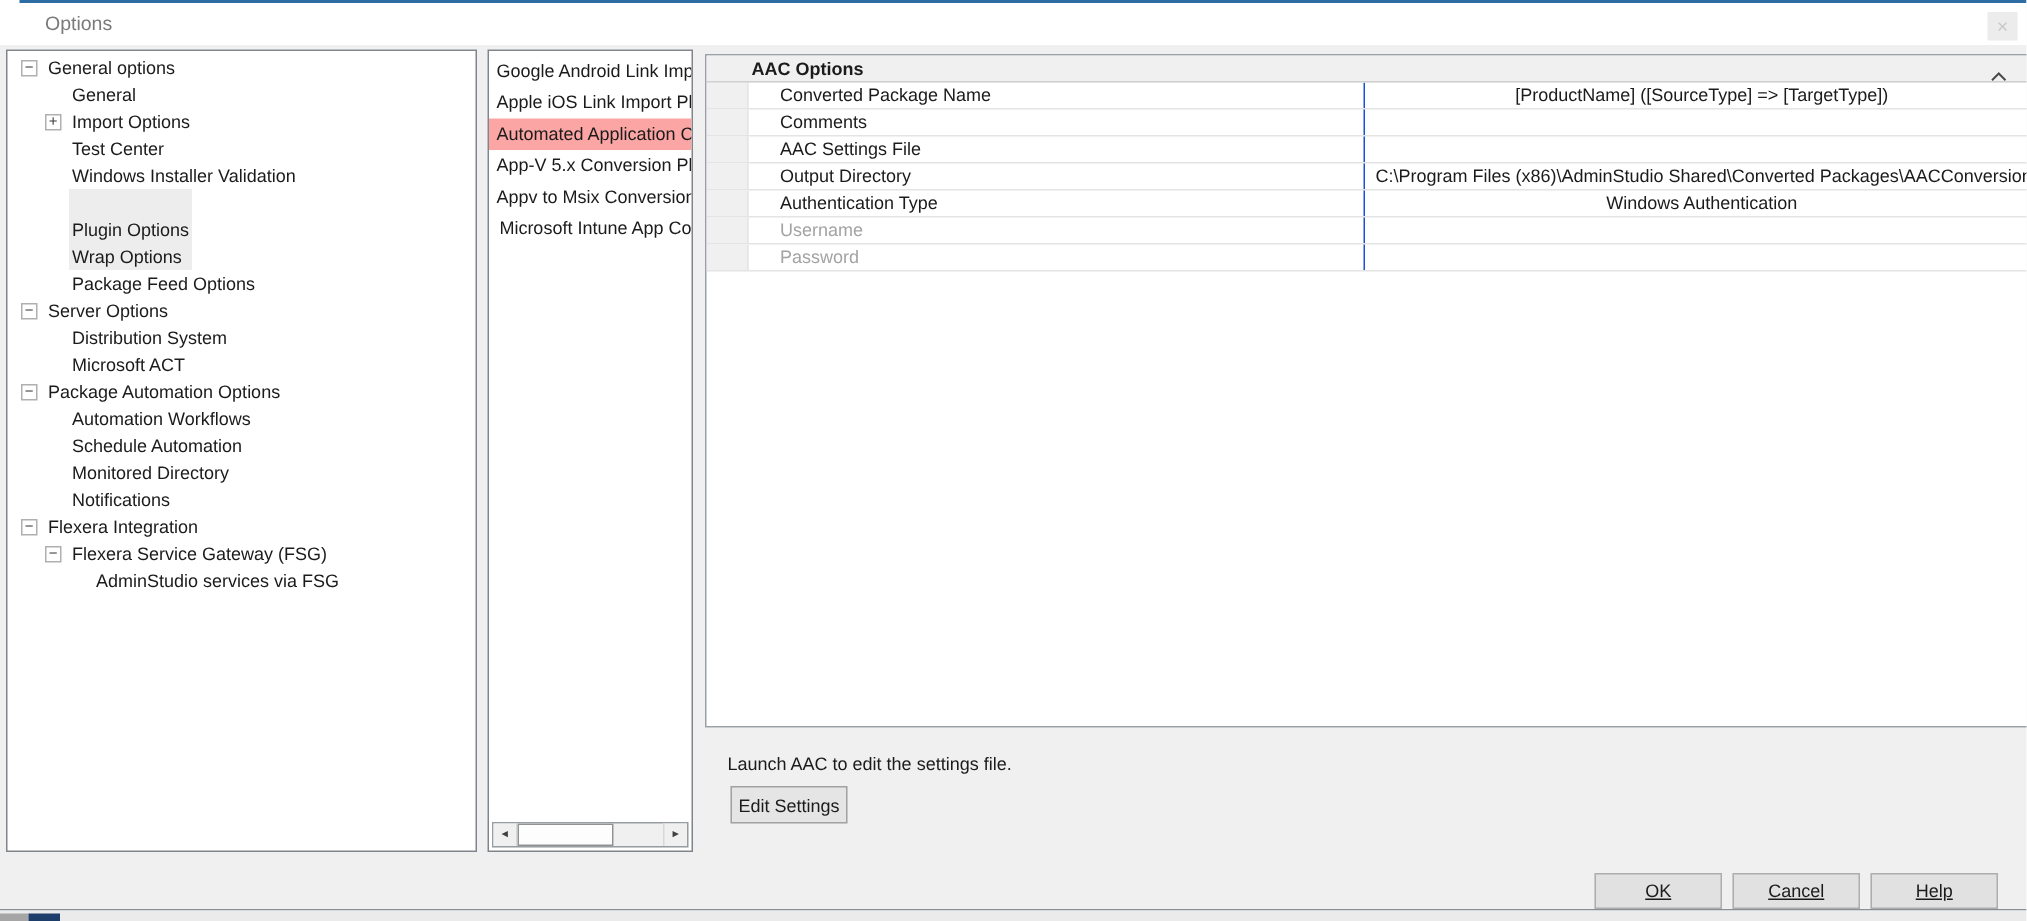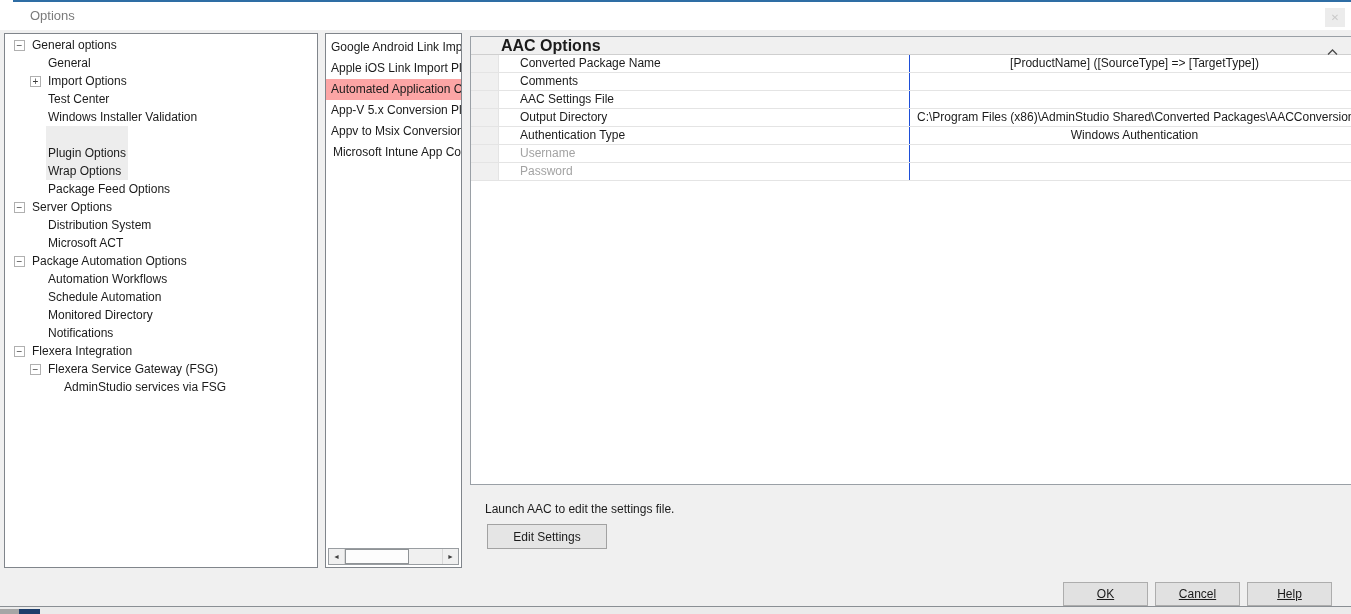--- a/index.html
+++ b/index.html
@@ -37,32 +37,32 @@
   .listpad { padding-top:3px; }
   .li.sel { background:#fca5a5; }
   .hscroll { position:absolute; left:2px; right:2px; bottom:2px; height:17px; border:1px solid #999da1; background:#f0f0f0; display:flex; align-items:stretch; }
   .sb-btn { width:16px; display:flex; align-items:center; justify-content:center; font-size:7px; color:#404040; background:#f0f0f0; }
   .sb-btn.left { border-right:1px solid #d8d8d8; }
   .sb-btn.right { border-left:1px solid #d8d8d8; margin-left:auto; }
   .sb-thumb { width:64px; background:#fdfdfd; border:1px solid #8f9396; margin:0; }
 
   
   .gridpanel { position:absolute; left:470px; top:6px; right:-2px; height:449px; background:#fff; border:1px solid #9aa0a6; overflow:hidden; }
-  .gheader { position:relative; height:18px; background:#f0f0f0; border-bottom:1px solid #cfcfcf; font-size:16px; font-weight:bold;
+  .gheader { position:relative; height:18px; background:#f0f0f0; border-bottom:1px solid #cfcfcf; font-size:12px; font-weight:bold;
              color:#1b1b1b; line-height:18px; padding-left:30px; }
   .chev { position:absolute; right:14px; top:5px; cursor:pointer; }
   .grow { display:flex; height:18px; border-bottom:1px solid #e4e4e4; font-size:12px; line-height:17px; }
   .gut { width:28px; background:#f0f0f0; border-right:1px solid #e4e4e4; flex:0 0 28px; }
   .gname { width:411px; flex:0 0 411px; padding-left:21px; border-right:1px solid #1d4ed8; color:#1b1b1b; white-space:nowrap; overflow:hidden; }
   .gval { flex:1; padding-left:7px; color:#1b1b1b; white-space:nowrap; overflow:hidden;text-align:center; }
   .grow.dis .gname { color:#a3a3a3; }
 
   
   .launchtext { position:absolute; left:485px; top:472px; font-size:12px; color:#1b1b1b; }
-  .editbtn { position:absolute; left:487px; top:494px; width:120px; height:25px; background:#e5e5e5; border:1px solid #a2a2a2;
+  .editbtn { position:absolute; left:487px; top:494px; width:78px; height:25px; background:#e5e5e5; border:1px solid #a2a2a2;
              font-size:12px; color:#1b1b1b; display:flex; align-items:center; justify-content:center; cursor:pointer; font-family:"Liberation Sans", sans-serif; }
 
   
   .btn { position:absolute; top:552px; width:85px; height:24px; background:#e1e1e1; border:1px solid #adadad;
          font-size:12px; color:#1b1b1b; display:flex; align-items:center; justify-content:center; cursor:pointer; font-family:"Liberation Sans", sans-serif;text-decoration:underline; }
   .btn.ok { left:1063px; }
   .btn.cancel { left:1155px; }
   .btn.help { left:1247px; }
 
   

